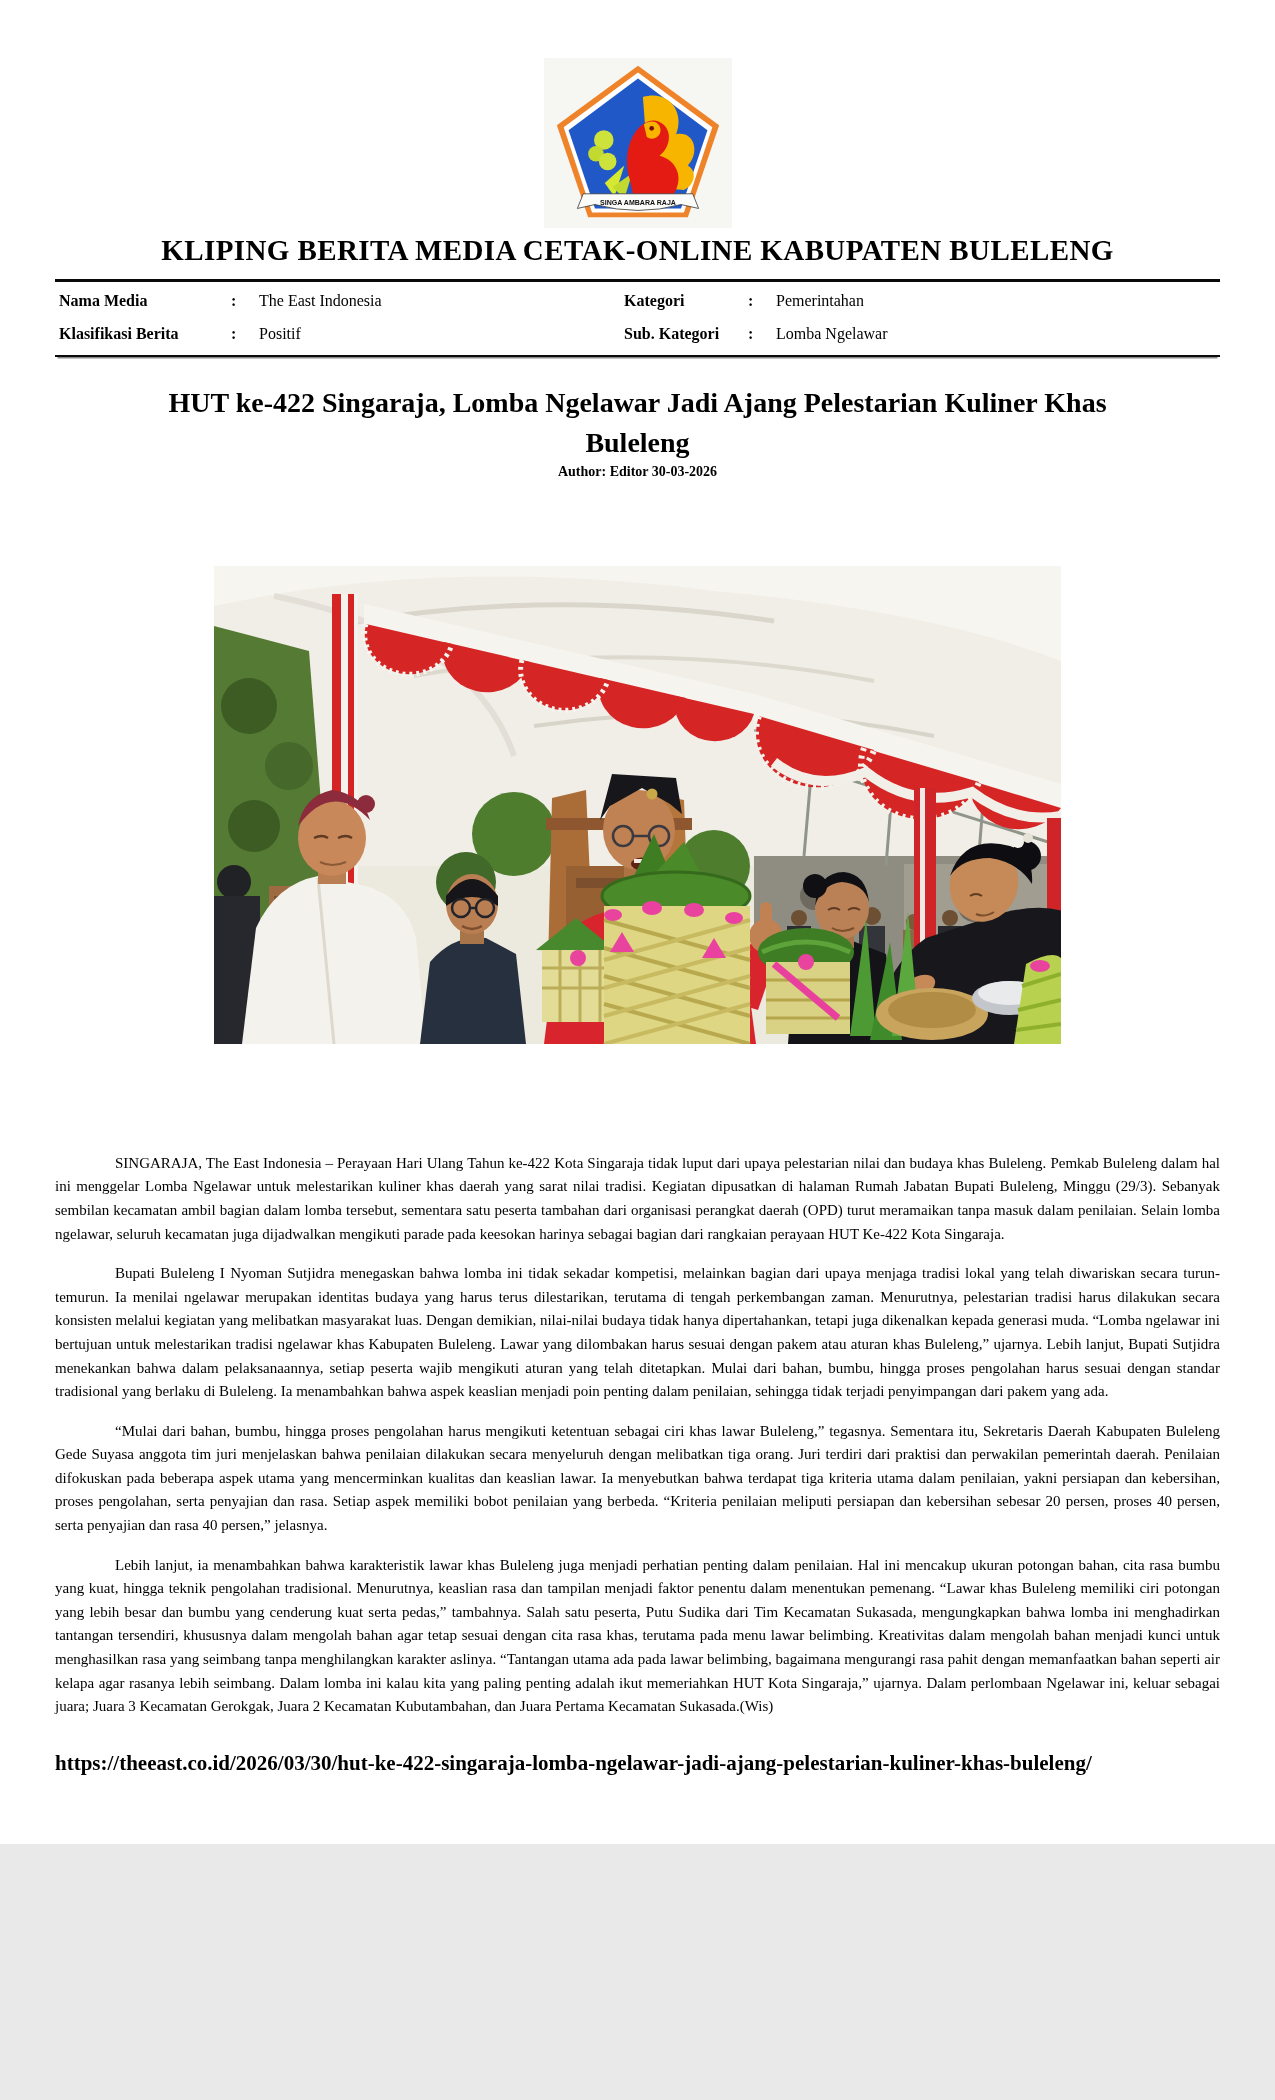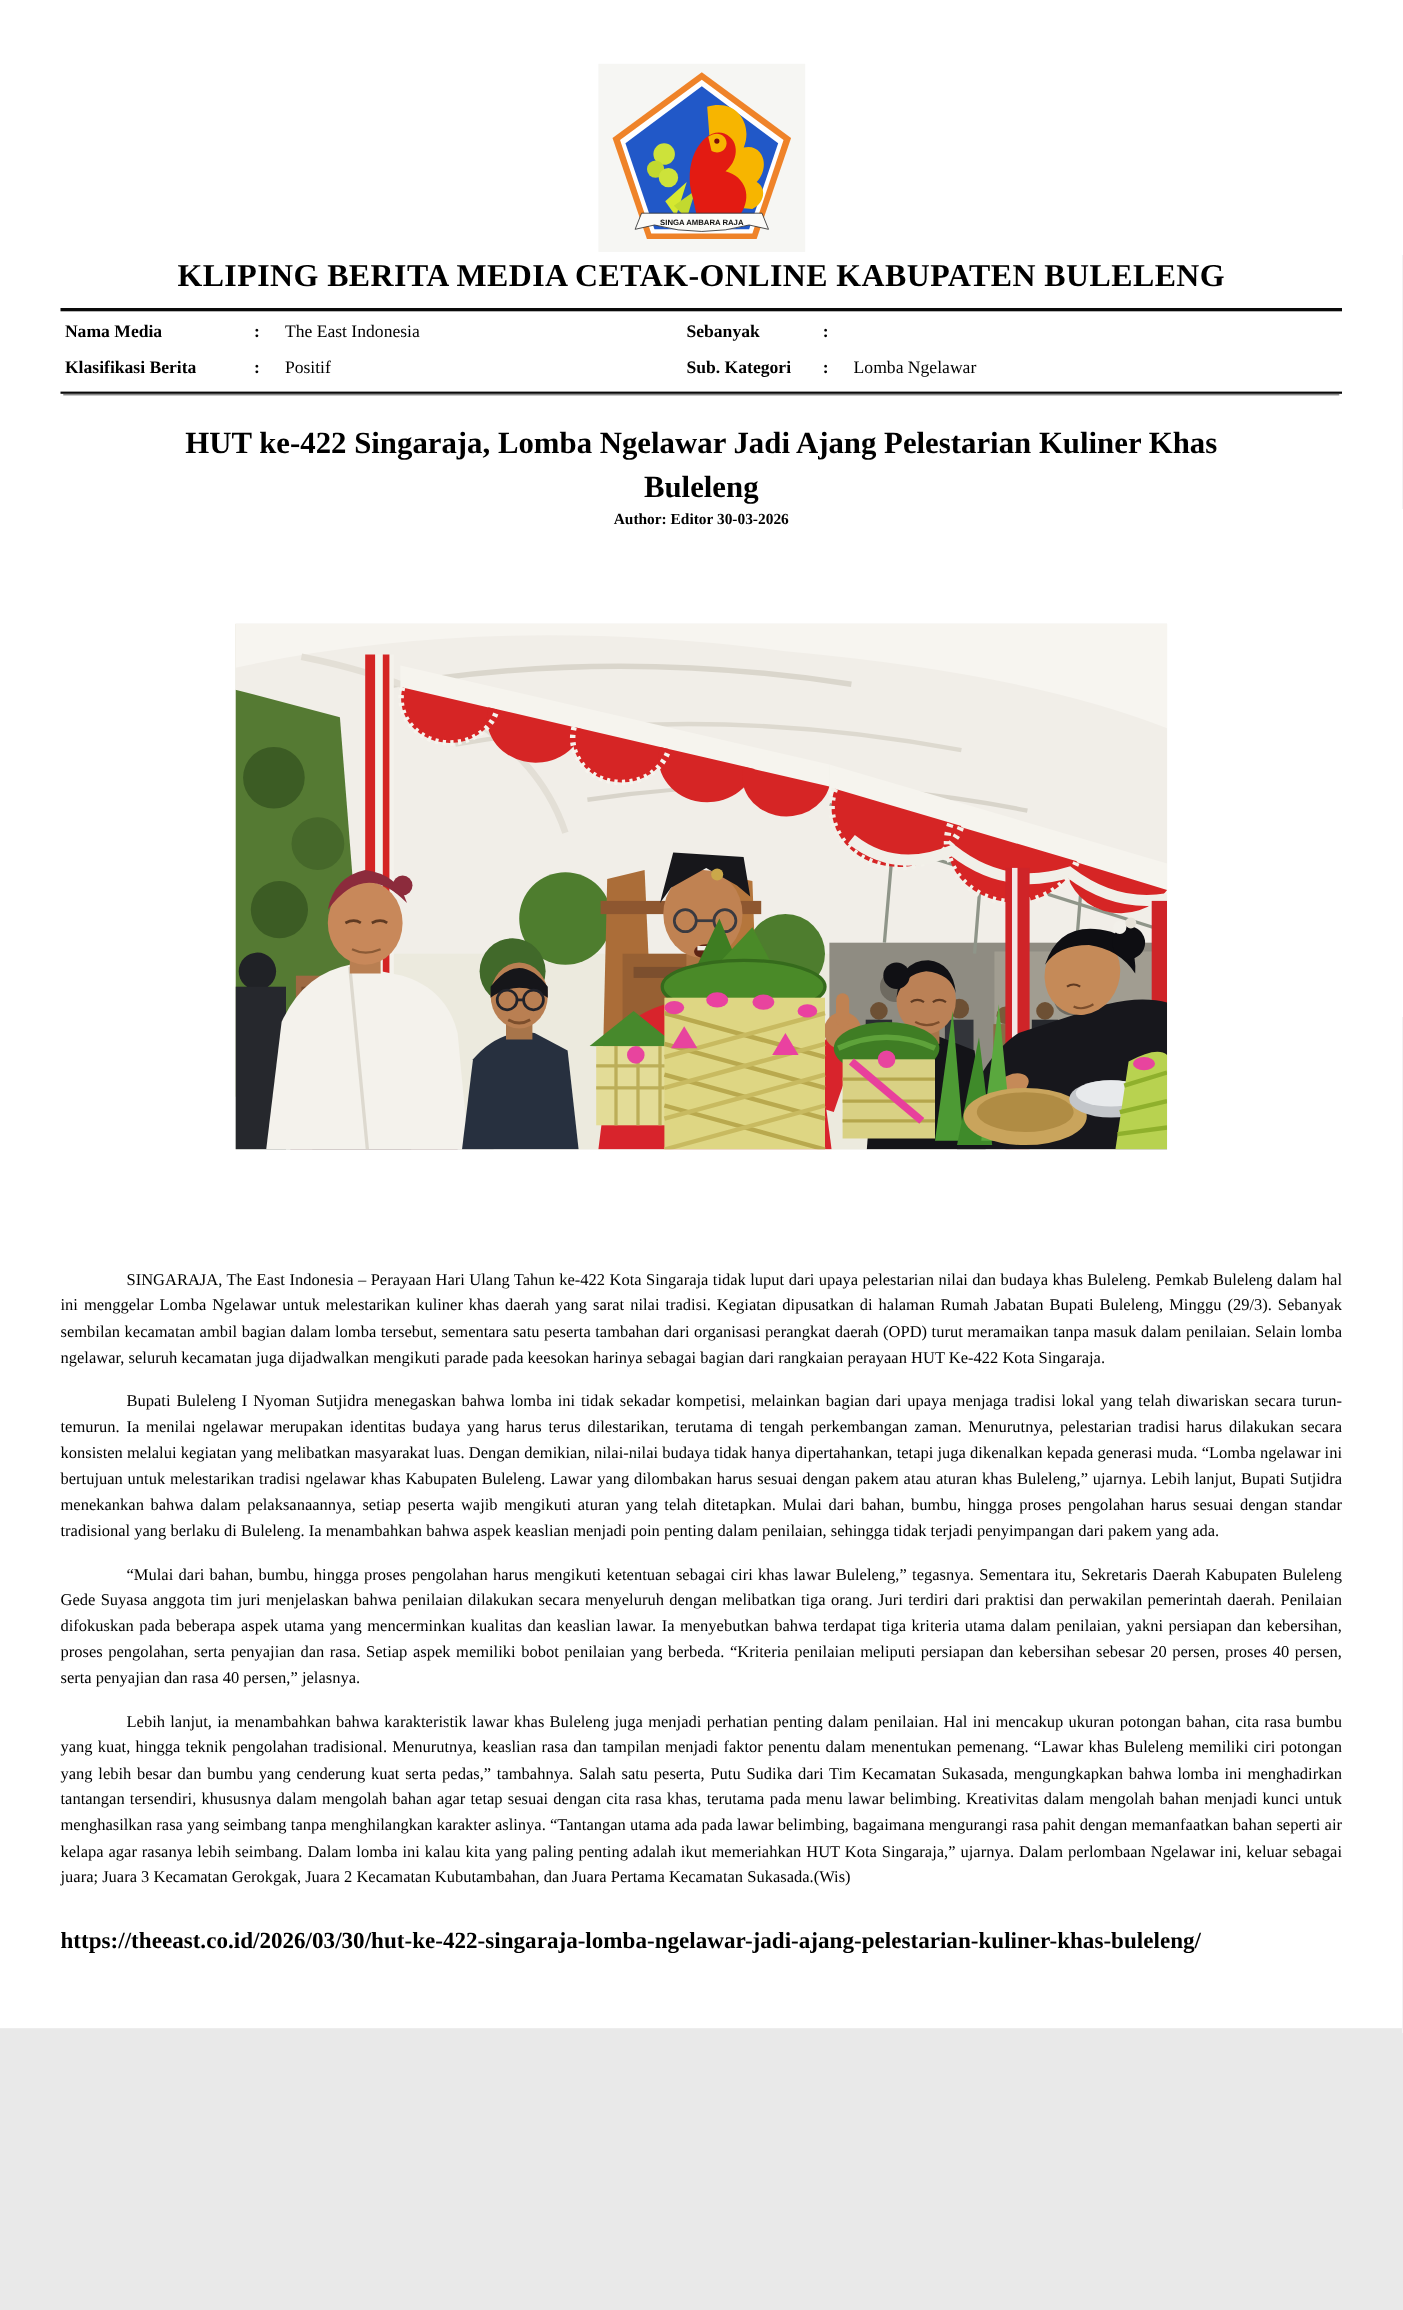--- a/index.html
+++ b/index.html
@@ -83,22 +83,23 @@
   <h1 class="doc-title">KLIPING BERITA MEDIA CETAK-ONLINE KABUPATEN BULELENG</h1>
 
   <div class="meta">
     <div class="meta-grid">
       <div class="meta-cell">
         <span class="meta-label">Nama Media</span>
         <span class="meta-colon">:</span>
         <span class="meta-value">The East Indonesia</span>
       </div>
       <div class="meta-cell">
-        <span class="meta-label r">Sebanyak</span>
+        <span class="meta-label r">Kategori</span>
         <span class="meta-colon">:</span>
+        <span class="meta-value">Pemerintahan</span>
       </div>
       <div class="meta-cell">
         <span class="meta-label">Klasifikasi Berita</span>
         <span class="meta-colon">:</span>
         <span class="meta-value">Positif</span>
       </div>
       <div class="meta-cell">
         <span class="meta-label r">Sub. Kategori</span>
         <span class="meta-colon">:</span>
         <span class="meta-value">Lomba Ngelawar</span>

